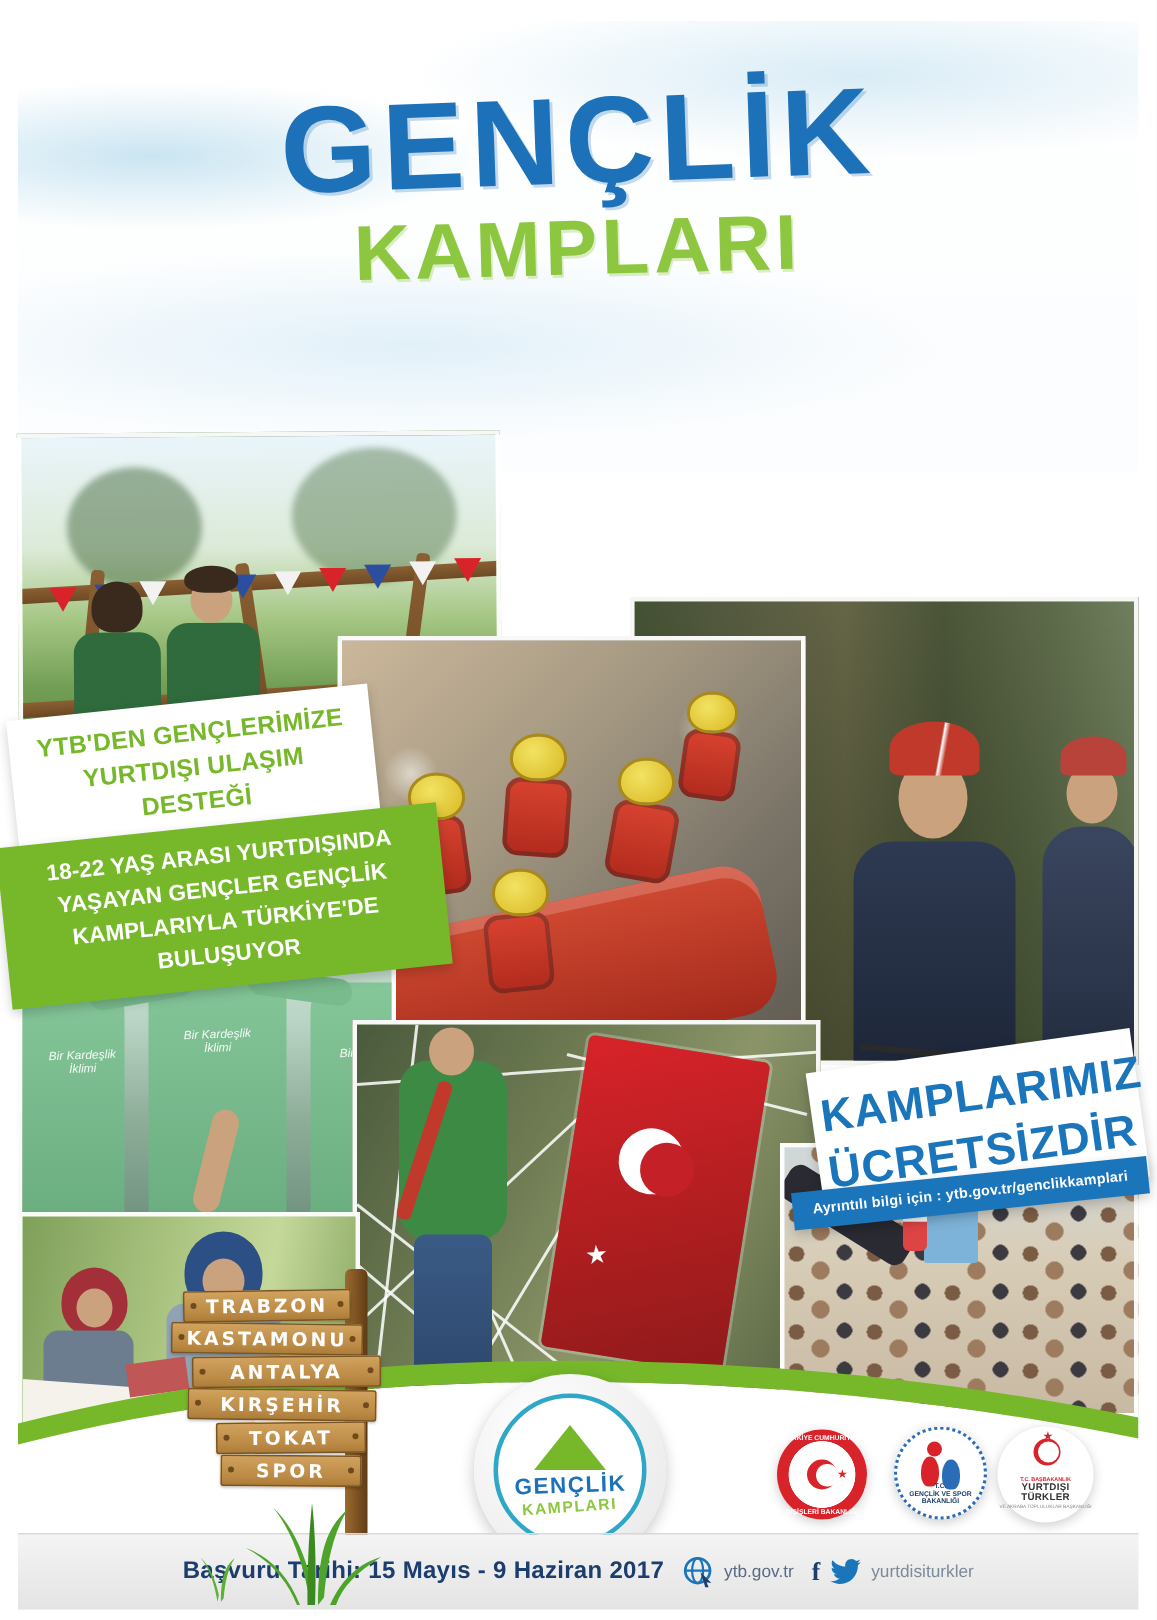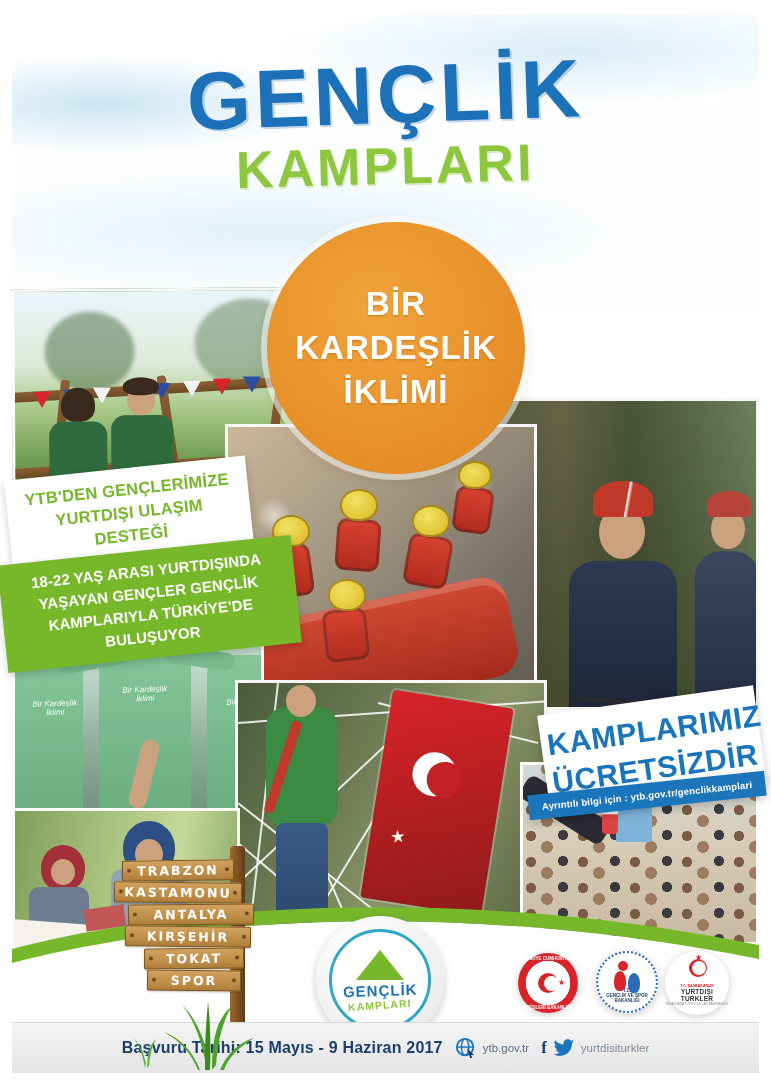--- a/index.html
+++ b/index.html
@@ -292,25 +292,20 @@
     <div class="abs" style="left:70px;top:96px;width:40px;height:22px;background:#c05656;transform:rotate(-8deg);"></div>
   </div>
 
   <div id="photo-crowd" class="abs photo">
     <div id="crowd-banner"></div>
     <div id="mic-arm"></div>
     <div id="mic"></div>
     <div class="abs" style="left:34%;top:14%;width:16px;height:44px;background:linear-gradient(#fff 55%,#d44 56%);border-radius:4px;"></div>
   </div>
 
-  <div id="badge" class="abs">
-    <div class="bl">BİR</div>
-    <div class="bl">KARDEŞLİK</div>
-    <div class="bl">İKLİMİ</div>
-  </div>
 
   <div id="banner-support" class="abs banner">
     <div>YTB'DEN GENÇLERİMİZE</div>
     <div>YURTDIŞI ULAŞIM DESTEĞİ</div>
   </div>
   <div id="banner-meet" class="abs banner">
     <div>18-22 YAŞ ARASI YURTDIŞINDA</div>
     <div>YAŞAYAN GENÇLER GENÇLİK</div>
     <div>KAMPLARIYLA TÜRKİYE'DE BULUŞUYOR</div>
   </div>

